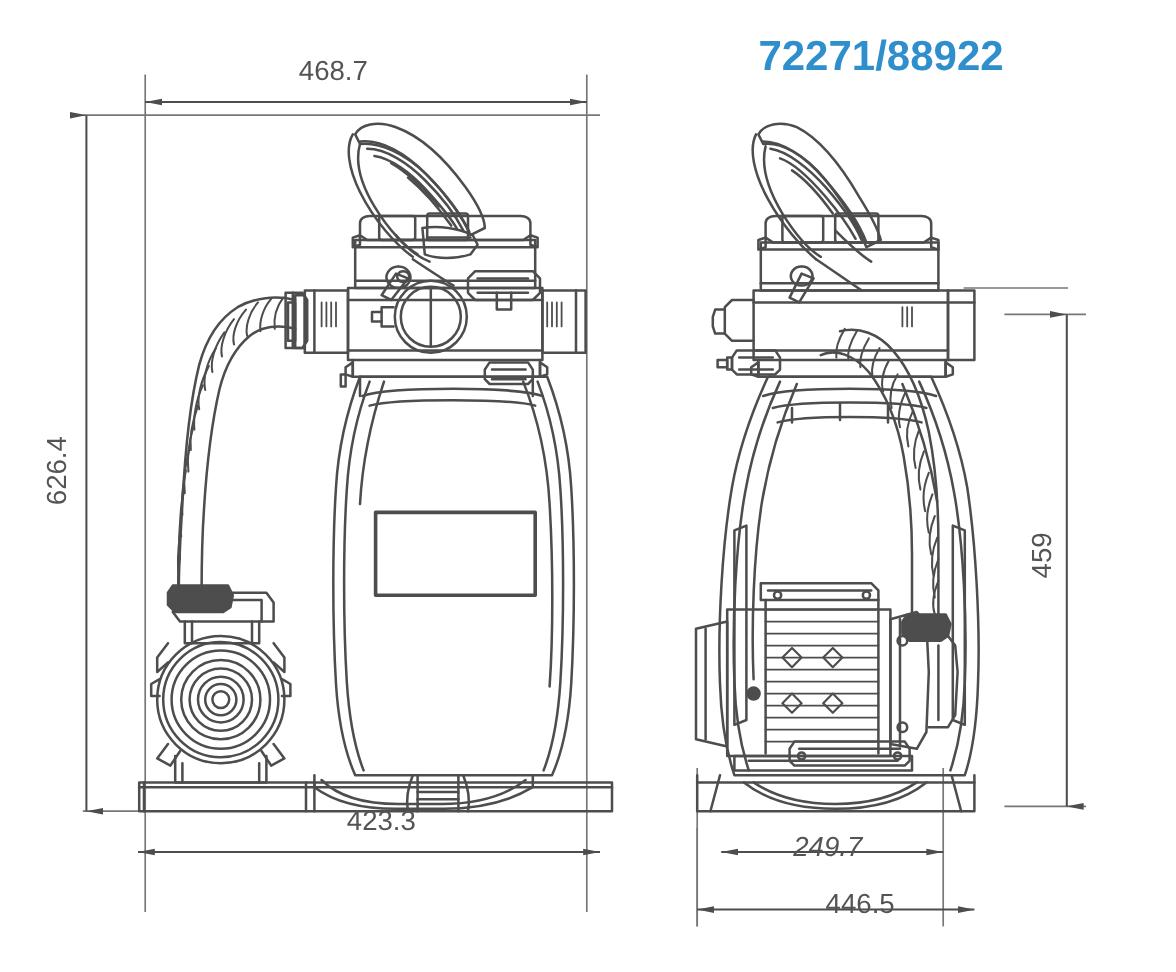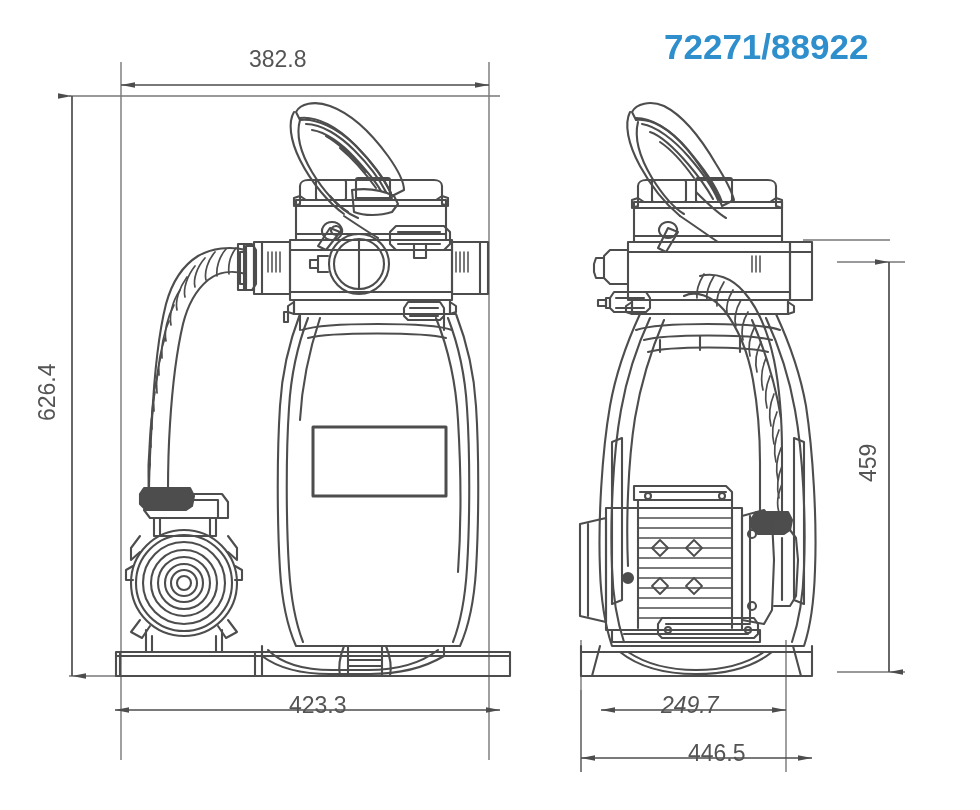--- a/index.html
+++ b/index.html
@@ -2,21 +2,21 @@
 <html><head>
 <meta charset="utf-8">
 <title>Technical Drawing</title>
 <style>
   html,body{margin:0;padding:0;background:#ffffff;}
   body{width:980px;height:810px;overflow:hidden;
        font-family:"Liberation Sans", sans-serif;}
   #stage{position:relative;width:980px;height:810px;background:#fff;}
   #stage svg{position:absolute;left:0;top:0;}
   .partno{position:absolute;font-weight:bold;font-size:35px;letter-spacing:0px;
-          white-space:nowrap;margin-left:32px;}
+          white-space:nowrap;}
   .dimtext{position:absolute;font-size:23px;color:#545454;white-space:nowrap;
            font-family:"Liberation Sans", sans-serif;}
   .rot{transform:rotate(-90deg);transform-origin:left top;}
 </style>
 </head>
 <body>
 
 <div id="stage">
 
   <svg width="980" height="810" viewBox="0 0 980 810">
@@ -439,25 +439,25 @@
         <path d="M620,652 C640,668 668,674 696,674
                  C724,674 752,668 772,652"></path>
         <path d="M628,652 C646,664 670,670 696,670
                  C722,670 746,664 764,652"></path>
       </g>
     </g>
   </svg>
 
   <div class="partno" style="left:632px;top:27px;color:#2e8fcc;">72271/88922</div>
 
-  <div class="dimtext" style="left:249px;top:46px;">382.8</div>
+  <div class="dimtext" style="left:249px;top:46px;">468.7</div>
 
   <div class="dimtext rot" style="left:34px;top:421px;">626.4</div>
 
-  <div class="dimtext" style="left:289px;top:692px;text-align:right;">423.3</div>
+  <div class="dimtext" style="left:289px;top:671px;text-align:right;">423.3</div>
 
   <div class="dimtext" style="left:661px;top:692px;font-style:italic;">249.7</div>
 
   <div class="dimtext" style="left:688px;top:740px;">446.5</div>
 
   <div class="dimtext rot" style="left:855px;top:482px;">459</div>
 
 </div>
 
 </body></html>

